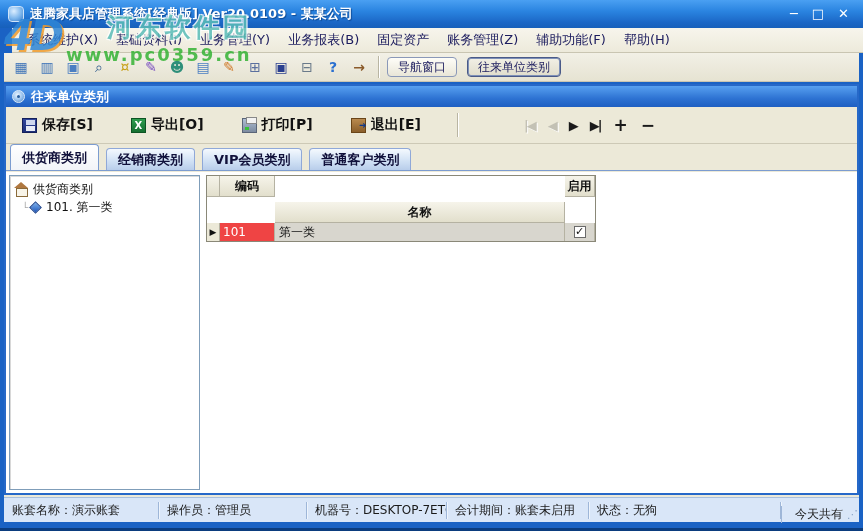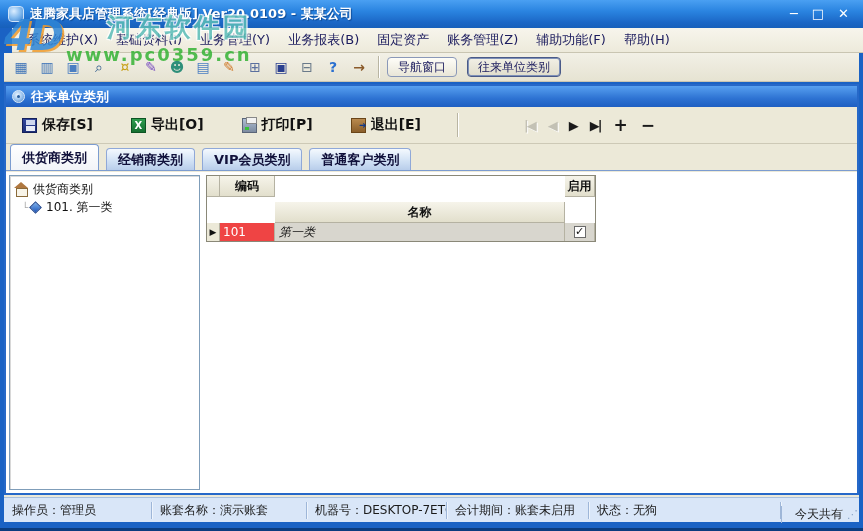--- a/index.html
+++ b/index.html
@@ -109,21 +109,21 @@
   .ghead .gcell{height:21px;background:linear-gradient(#f6f4ea,#e2dfcc);font-weight:bold;}
   .gdata .gcell{height:18px;border-bottom:none;}
   .c-mark{width:13px;}
   .c-code{width:55px;justify-content:flex-start;padding-left:3px;}
   .ghead .c-code{justify-content:center;padding-left:0;}
   .c-name{width:290px;justify-content:flex-start;padding-left:4px;}
   .ghead .c-name{justify-content:center;padding-left:0;margin-top:26px;}
   .c-enab{width:30px;}
   .gdata .c-mark{background:#ece9d8;font-size:9px;}
   .gdata .c-code{background:#ef4444;color:#fff;}
-  .gdata .c-name{background:#d8d6ce;font-style:italic;}
+  .gdata .c-name{background:#d8d6ce;}
   .gdata .c-enab{background:#d8d6ce;}
   .checkbox{width:12px;height:12px;background:#fff;border:1px solid #6a6a6a;
     font-size:11px;line-height:10px;text-align:center;font-weight:bold;color:#111;}
 
   
   .statusbar{position:absolute;left:4px;top:497px;width:855px;height:25px;background:#d9e6f8;
     border-top:1px solid #a9c0de;display:flex;align-items:center;font-size:12px;color:#1a1a1a;}
   .seg{padding:0 8px;border-right:1px solid #9eb6d8;box-shadow:1px 0 0 #eef4fc;height:17px;line-height:17px;white-space:nowrap;overflow:hidden;}
   .s1{width:155px;}.s2{width:148px;}.s3{width:140px;}.s4{width:142px;}.s5{flex:1;}
   .s6{width:66px;border-right:none;box-shadow:none;text-align:right;padding-right:4px;border-left:1px solid #9eb6d8;margin-top:8px;}
@@ -282,22 +282,22 @@
             <span class="checkbox">✓</span>
           </div>
         </div>
       </div>
     </div>
   </div>
 
   <div class="gapline"></div>
 
   <div class="statusbar">
+    <span class="seg s1">账套名称：演示账套</span>
     <span class="seg s2">操作员：管理员</span>
-    <span class="seg s1">账套名称：演示账套</span>
     <span class="seg s3">机器号：DESKTOP-7ETGF(</span>
     <span class="seg s4">会计期间：账套未启用</span>
     <span class="seg s5">状态：无狗</span>
     <span class="seg s6">今天共有</span>
     <span class="grip"></span>
   </div>
 
 </div>
 
 </body></html>

